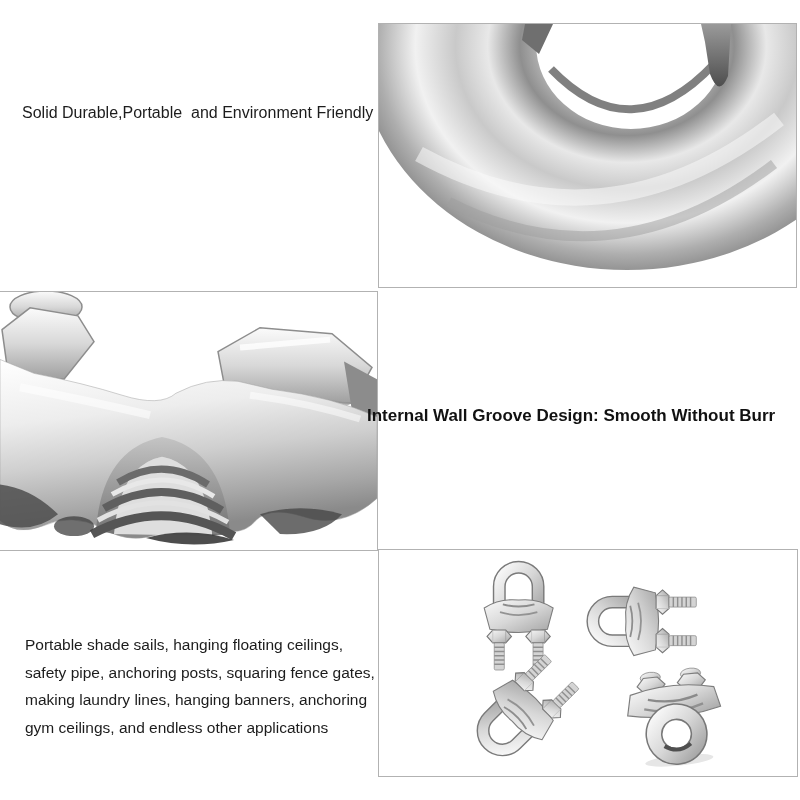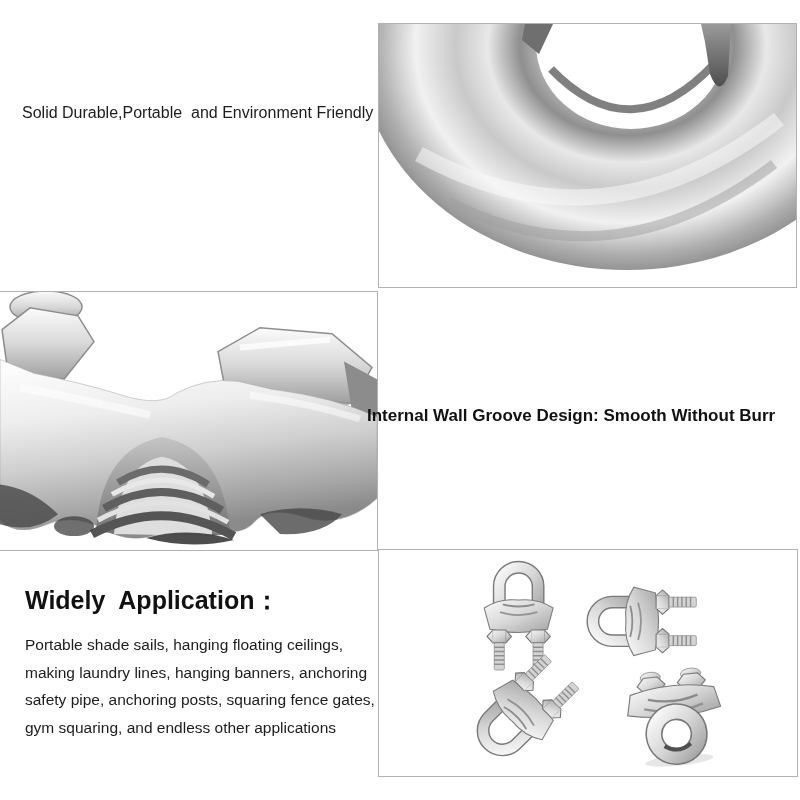--- a/index.html
+++ b/index.html
@@ -92,26 +92,25 @@
       <path d="M92,244 Q163,206 234,246" stroke="#555555" stroke-width="9" fill="none"></path>
       <path d="M0,194 Q32,198 58,224 Q34,244 0,234 Z" fill="#4d4d4d" opacity="0.85"></path>
       <ellipse cx="74" cy="236" rx="20" ry="10" fill="#3f3f3f" opacity="0.75"></ellipse>
       <path d="M260,224 Q300,212 342,224 Q322,246 280,244 Z" fill="#474747" opacity="0.8"></path>
       <path d="M146,248 Q190,236 234,250 Q190,260 146,248 Z" fill="#3a3a3a" opacity="0.9"></path>
     </svg>
   </div>
 
   <div class="caption-mid">Internal Wall Groove Design: Smooth Without Burr</div>
 
-  <div class="heading">Widely  Application：</div>
   <div class="app-lines">
     <div>Portable shade sails, hanging floating ceilings,</div>
+    <div>safety pipe, anchoring posts, squaring fence gates,</div>
     <div>making laundry lines, hanging banners, anchoring</div>
-    <div>safety pipe, anchoring posts, squaring fence gates,</div>
-    <div>gym squaring, and endless other applications</div>
+    <div>gym ceilings, and endless other applications</div>
   </div>
 
   <div class="photo-frame frame-bottom">
     <svg viewBox="0 0 419 228" preserveAspectRatio="none">
       <defs>
         <linearGradient id="cm" x1="0" y1="0" x2="1" y2="1">
           <stop offset="0" stop-color="#fafafa"></stop>
           <stop offset="0.5" stop-color="#d7d7d7"></stop>
           <stop offset="1" stop-color="#a3a3a3"></stop>
         </linearGradient>

